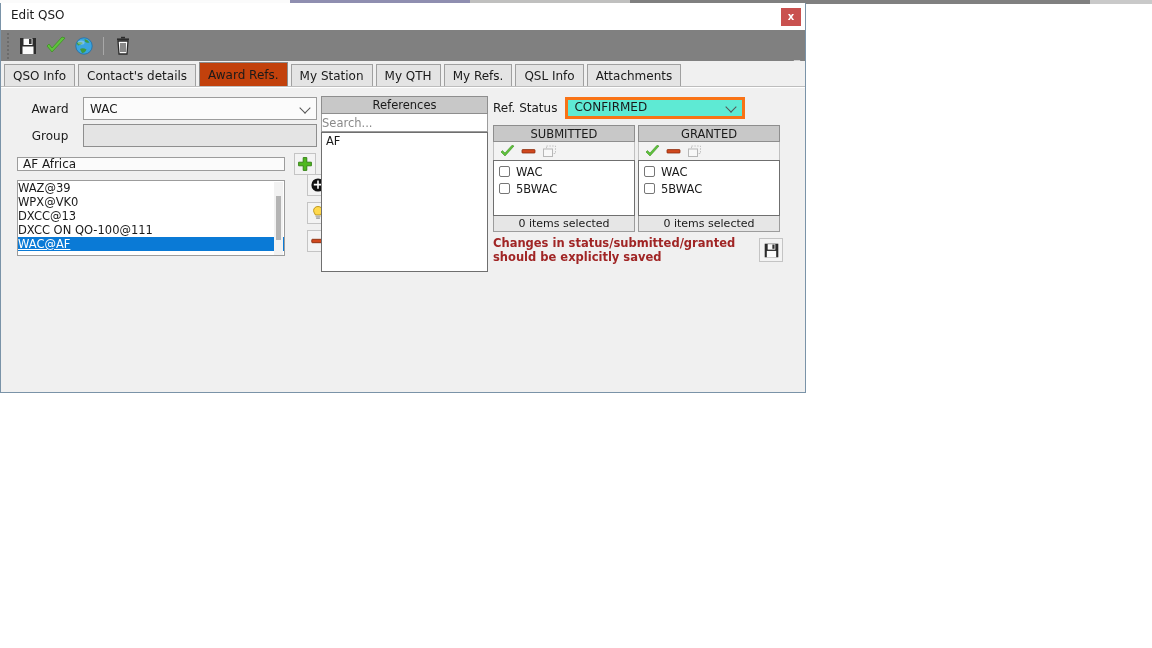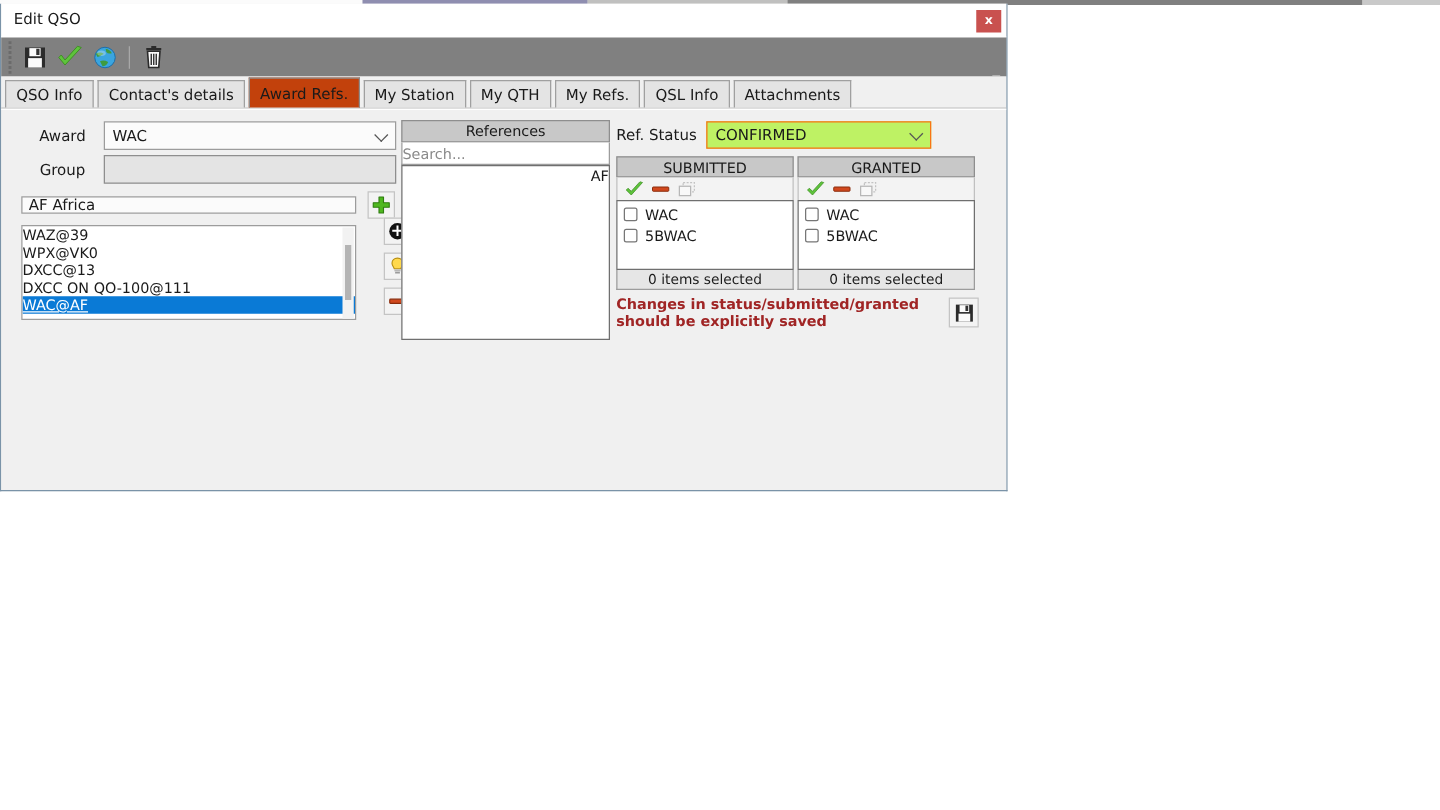--- a/index.html
+++ b/index.html
@@ -203,31 +203,31 @@
     display: flex; align-items: center;
     padding-left: 0;
     font-size: 11.5px; color: #8a8a8a;
   }
   #refs-listbox {
     height: 140px;
     background: #ffffff;
     border: 1px solid #6f6f6f;
     padding-top: 1px;
   }
-  #refs-listbox .list-item { height: 15px; line-height: 15px; padding-left: 4px; text-align: right; }
+  #refs-listbox .list-item { height: 15px; line-height: 15px; padding-left: 4px; }
 
   
   #status-pane { position: absolute; left: 492px; top: 8px; width: 290px; }
   #refstatus-row { display: flex; align-items: center; height: 24px; }
   #refstatus-label { font-size: 12px; color: #1a1a1a; margin-right: 8px; }
   #refstatus-combo {
     position: relative;
     width: 180px; height: 22px;
-    background: #bef264; border: 1px solid #f97316;
-    display: flex; align-items: center; padding-left: 6px;
+    background: #5eead4; border: 3px solid #f97316;
+    display: flex; padding-left: 6px;
     font-size: 12px; color: #1a1a1a; cursor: pointer;
   }
   #sg-wrap { display: flex; gap: 3px; margin-top: 5px; }
   .sg-col { width: 142px; }
   .sg-title {
     height: 17px;
     background: #c8c8c8;
     border: 1px solid #8e8e8e;
     display: flex; align-items: center; justify-content: center;
     font-size: 11.5px; color: #1a1a1a;

